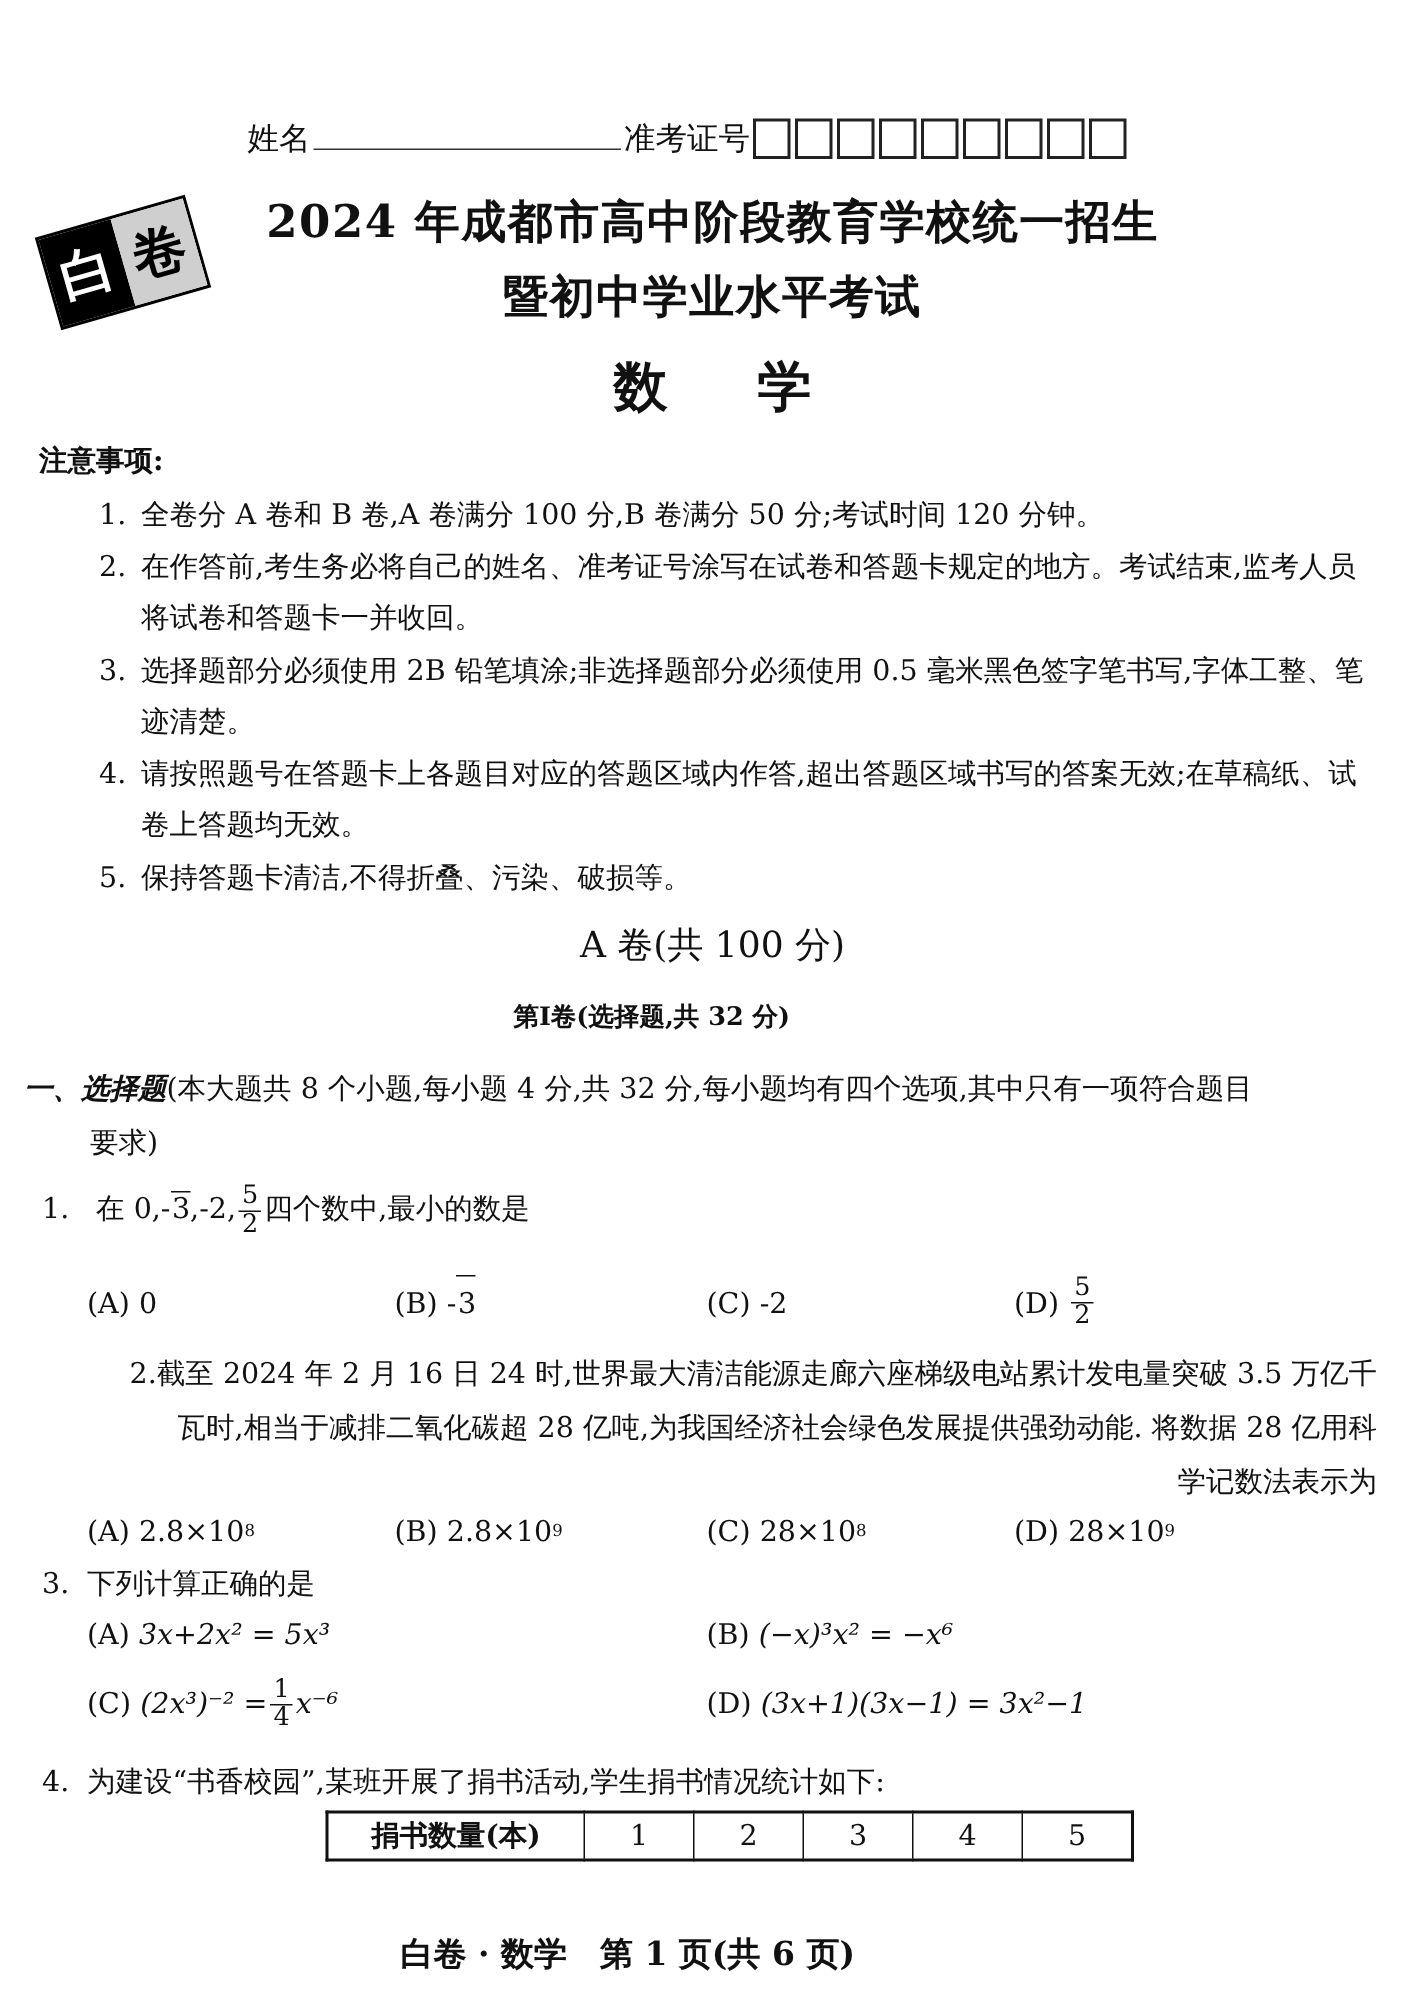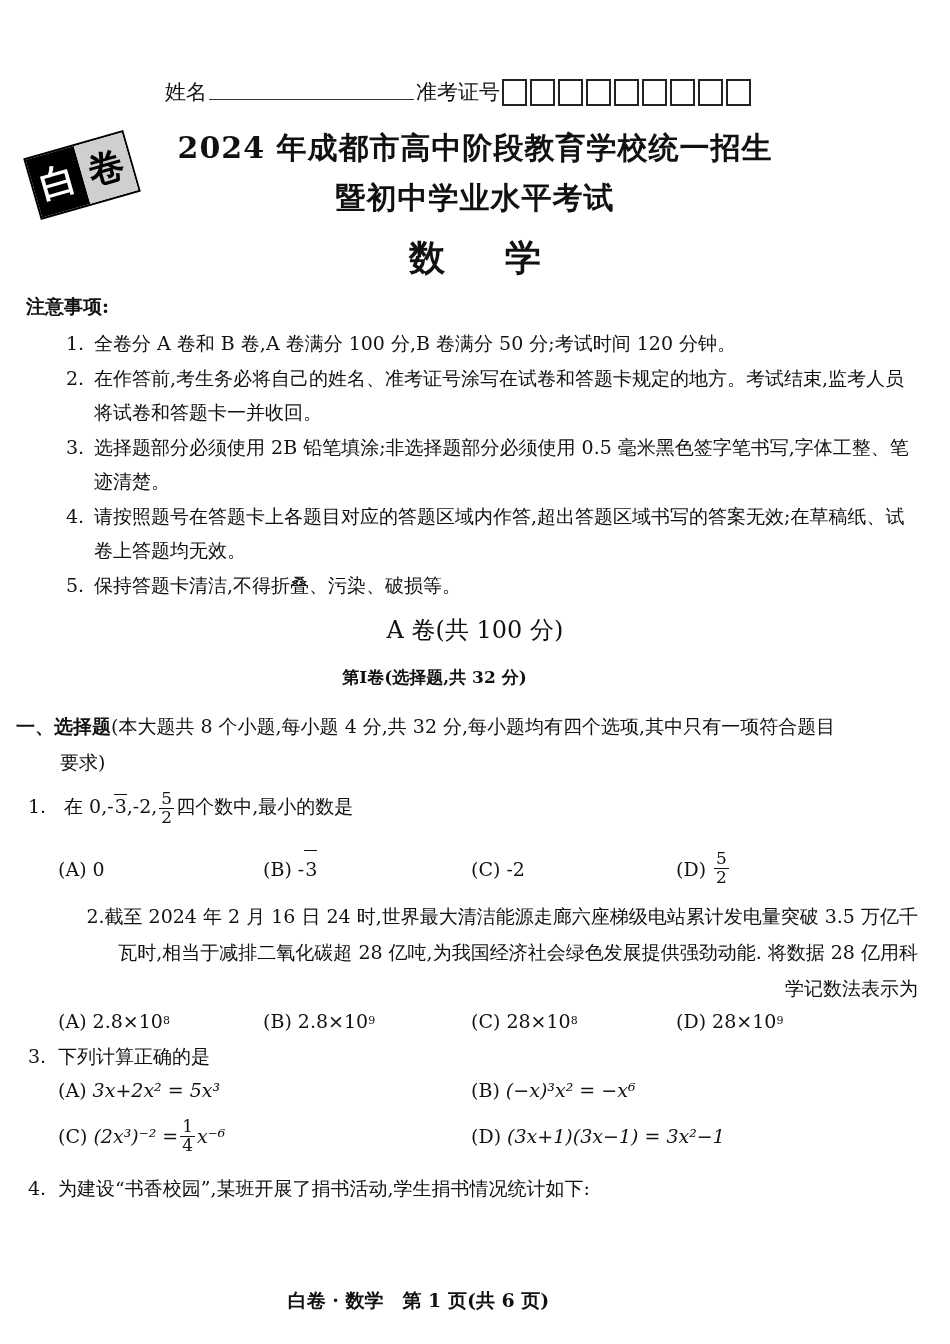--- a/index.html
+++ b/index.html
@@ -30,40 +30,40 @@
   .notes-head { top: 294px; left: 26px; font-size: 19px; font-weight: bold; }
   .notes { top: 326px; left: 66px; width: 850px; font-size: 19px; line-height: 34.5px; }
   .note { display: flex; }
   .note .num { width: 28px; flex: none; }
   .note .txt { flex: 1; }
 
   
   .sec-a { top: 614px; left: 0; width: 950px; text-align: center; font-size: 24px; }
   .sec-1 { top: 666px; left: 0; width: 869px; text-align: center; font-size: 17px; font-weight: bold; }
   .part-head { top: 708px; left: 16px; width: 900px; font-size: 19px; line-height: 36px; }
-  .part-head .bold { font-weight: bold; }
+  .part-head .bold { font-weight: bold; font-style: italic; }
   .indent { padding-left: 44px; }
 
   .q { left: 28px; width: 890px; font-size: 19px; line-height: 36px; }
   .q-num { display: inline-block; width: 30px; }
   .opts { display: flex; font-size: 19px; }
   .opt { display: inline-flex; align-items: center; }
   .frac { display: inline-flex; flex-direction: column; align-items: center; vertical-align: middle; line-height: 1.05; font-size: 17px; margin: 0 2px; }
   .frac .n { border-bottom: 1.3px solid #111; padding: 0 2px; }
   .sqrt { border-top: 1.3px solid #111; padding-left: 1px; }
   sup { font-size: 11px; }
   i { font-style: italic; }
 
   
   .tbl { top: 1207px; left: 217px; border-collapse: collapse; font-size: 19px; border: 2px solid #111; }
   .tbl td { border: 1.5px solid #111; height: 30px; text-align: center; padding: 0; }
   .tbl td.h { width: 170px; font-weight: bold; }
   .tbl td.c { width: 72px; }
 
-  .footer { top: 1288px; left: 0; width: 837px; text-align: center; font-size: 19px; font-weight: bold; }
+  .footer { top: 1288px; left: 0; width: 837px; text-align: center; font-size: 22px; font-weight: bold; }
 </style>
 </head>
 <body>
 
 <div class="abs name-row">
   <span>姓名</span>
   <span class="name-line"></span>
   <span>准考证号</span>
   <span class="id-boxes">
     <span class="id-box"></span>
@@ -158,16 +158,24 @@
         <span class="n">1</span>
         <span class="d">4</span>
       </span><i>x⁻⁶</i></span><span class="opt"><span>(D)</span>&nbsp;<i>(3x+1)(3x−1) = 3x²−1</i></span>
 </div>
 
 <div class="abs q" style="top:1170px;">
   <span class="q-num">4.</span><span>为建设“书香校园”,某班开展了捐书活动,学生捐书情况统计如下:</span>
 </div>
 <table class="abs tbl">
   <tbody>
+      <tr>
+    <td class="h">捐书数量(本)</td>
+    <td class="c">1</td>
+    <td class="c">2</td>
+    <td class="c">3</td>
+    <td class="c">4</td>
+    <td class="c">5</td>
+  </tr>
 </tbody>
   </table>
 
 <div class="abs footer">白卷 · 数学　第 1 页(共 6 页)</div>
 
 </body></html>

